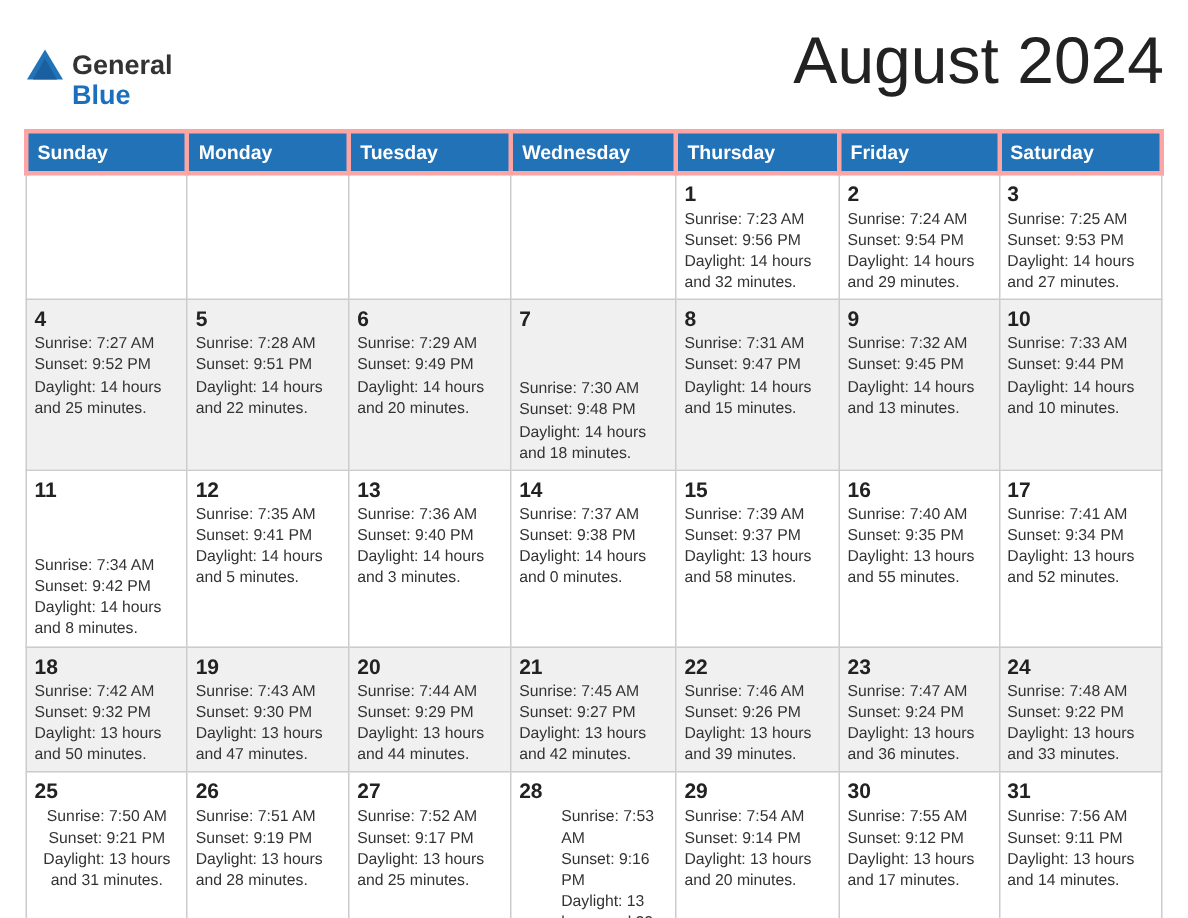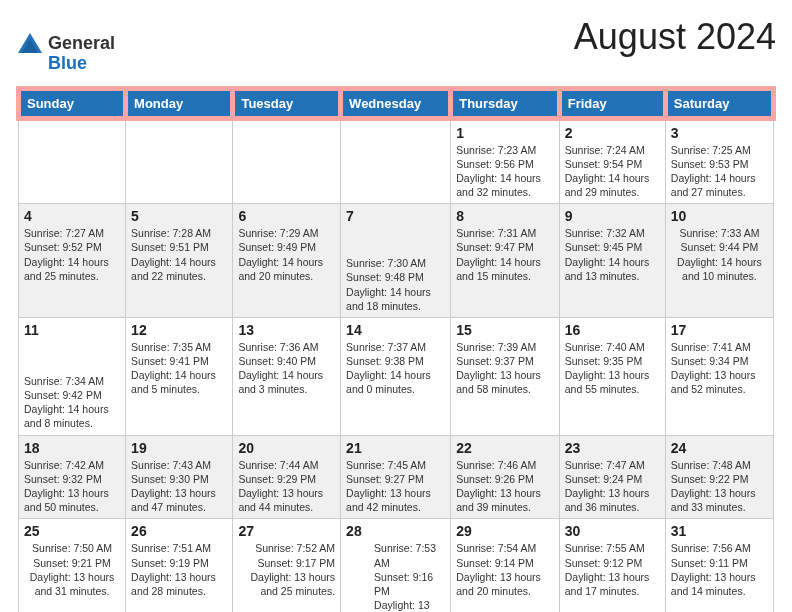--- a/index.html
+++ b/index.html
@@ -28,40 +28,40 @@
       margin-top: 18px;
     }
     .logo-general { color: #333; }
     .logo-blue { color: #1a6fbe; }
     .logo-icon {
       width: 28px;
       height: 28px;
     }
     .title-block { text-align: right; }
     .month-title {
-      font-size: 36px;
+      font-size: 44px;
       font-weight: normal;
       color: #222;
     }
     .location {
       font-size: 16px;
       color: #444;
     }
     .calendar {
       width: 100%;
       border-collapse: collapse;
     }
     .calendar th {
       background: #2272b8;
       color: #fff;
       font-size: 13px;
       font-weight: bold;
       padding: 5px 6px;
       text-align: left;
-      border: 5px solid #fca5a5;
+      border: 3px solid #fca5a5;
     }
     .calendar td {
       border: 1px solid #ccc;
       vertical-align: top;
       padding: 4px 5px;
       width: 113px;
       min-height: 80px;
       background: #fff;
     }
     .calendar tr:nth-child(even) td {
@@ -186,21 +186,21 @@
 Daylight: 14 hours and 15 minutes.</div>
         </td>
         <td>
           <span class="day-number">9</span>
           <div class="day-info" style="white-space: pre-line;">Sunrise: 7:32 AM
 Sunset: 9:45 PM
 Daylight: 14 hours and 13 minutes.</div>
         </td>
         <td>
           <span class="day-number">10</span>
-          <div class="day-info" style="white-space: pre-line; text-align: center;">Sunrise: 7:33 AM
+          <div class="day-info" style="white-space: pre-line;">Sunrise: 7:33 AM
 Sunset: 9:44 PM
 Daylight: 14 hours and 10 minutes.</div>
         </td>
       </tr>
       <tr>
         <td>
           <span class="day-number">11</span>
           <div class="day-info" style="white-space: pre-line; margin-top: 36px;">Sunrise: 7:34 AM
 Sunset: 9:42 PM
 Daylight: 14 hours and 8 minutes.</div>
@@ -294,21 +294,21 @@
 Daylight: 13 hours and 31 minutes.</div>
         </td>
         <td>
           <span class="day-number">26</span>
           <div class="day-info" style="white-space: pre-line;">Sunrise: 7:51 AM
 Sunset: 9:19 PM
 Daylight: 13 hours and 28 minutes.</div>
         </td>
         <td>
           <span class="day-number">27</span>
-          <div class="day-info" style="white-space: pre-line; text-align: right;">Sunrise: 7:52 AM
+          <div class="day-info" style="white-space: pre-line;">Sunrise: 7:52 AM
 Sunset: 9:17 PM
 Daylight: 13 hours and 25 minutes.</div>
         </td>
         <td>
           <span class="day-number">28</span>
           <div class="day-info" style="white-space: pre-line; margin-left: 28px;">Sunrise: 7:53 AM
 Sunset: 9:16 PM
 Daylight: 13 hours and 22 minutes.</div>
         </td>
         <td>

